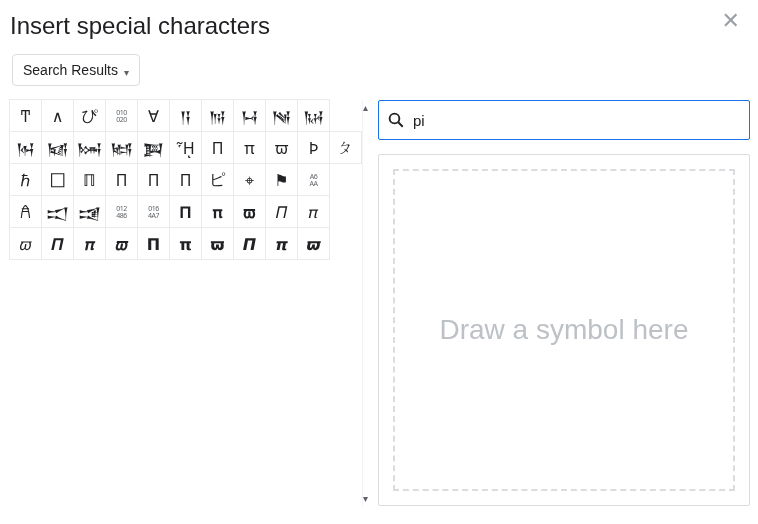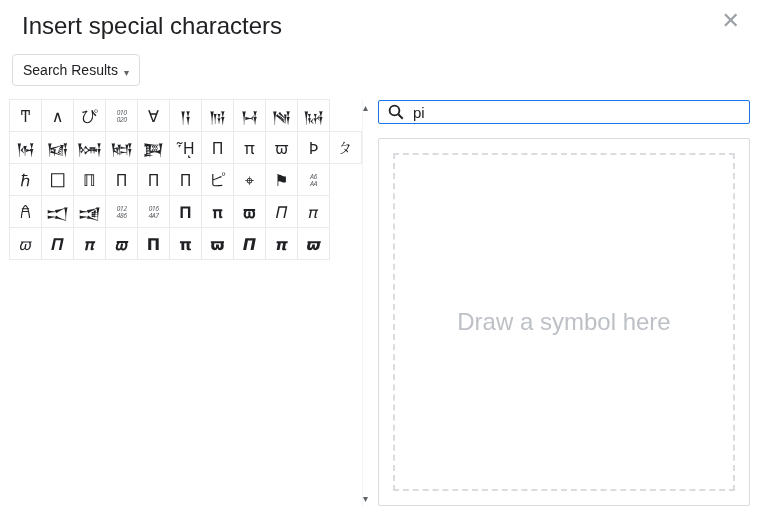--- a/index.html
+++ b/index.html
@@ -10,21 +10,20 @@
     color: #202124;
     width: 758px;
     height: 524px;
     overflow: hidden;
     position: relative;
   }
   .dialog-title {
     font-size: 24px;
     font-weight: 400;
     padding: 12px 16px 8px 10px;
-    margin-left: 12px;
   }
   .close-btn {
     position: absolute;
     top: 8px;
     right: 18px;
     font-size: 22px;
     color: #9aa0a6;
     cursor: pointer;
   }
   .category-row {
@@ -75,21 +74,20 @@
     cursor: pointer;
     background: #fff;
     color: #202124;
   }
   .tiny-chars {
     font-size: 7px;
     line-height: 7px;
     letter-spacing: -0.5px;
     text-align: center;
     color: #5f6368;
-    font-style: italic;
   }
   .scroll-track {
     width: 17px;
     background: #f1f3f4;
     border-left: 1px solid #f1f3f4;
     position: relative;
   }
   .scroll-arrow {
     position: absolute;
     left: 0; right: 0;
@@ -102,21 +100,21 @@
   .scroll-arrow.down { bottom: 2px; }
   .right-pane {
     flex: 1;
     padding-left: 20px;
     display: flex;
     flex-direction: column;
   }
   .search-box {
     border: 1px solid #1a73e8;
     border-radius: 2px;
-    height: 24px;
+    height: 40px;
     display: flex;
     align-items: center;
     padding: 10px 8px;
   }
   .search-icon {
     width: 18px; height: 18px;
     margin-right: 6px;
     display: inline-flex;
   }
   .search-input {
@@ -136,21 +134,21 @@
     display: flex;
   }
   .draw-inner {
     flex: 1;
     border: 2px dashed #dadce0;
     display: flex;
     align-items: center;
     justify-content: center;
   }
   .draw-placeholder {
-    font-size: 24px;
+    font-size: 28px;
     color: #bdc1c6;
   }
 </style>
 </head>
 <body>
 
 <div class="close-btn">✕</div>
 
 <div class="dialog-title">Insert special characters</div>
 

